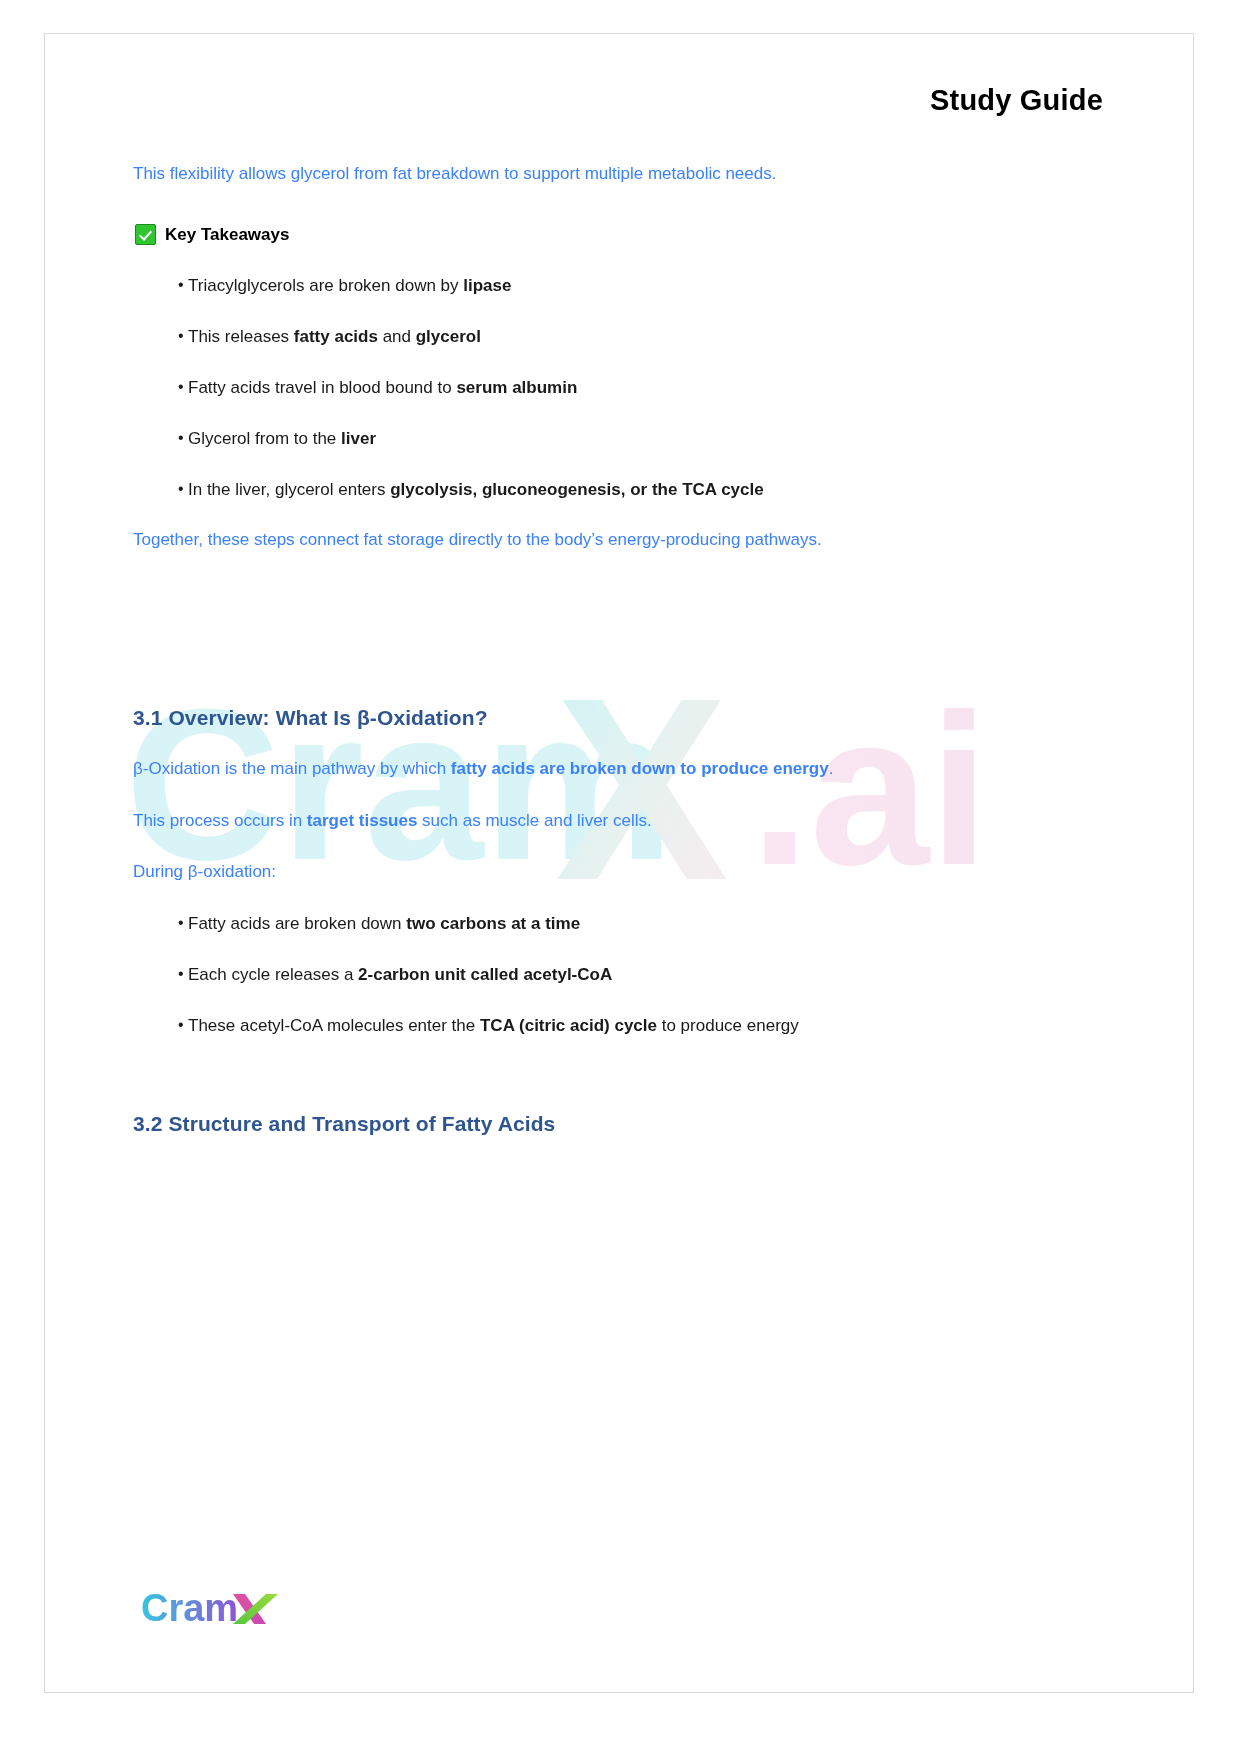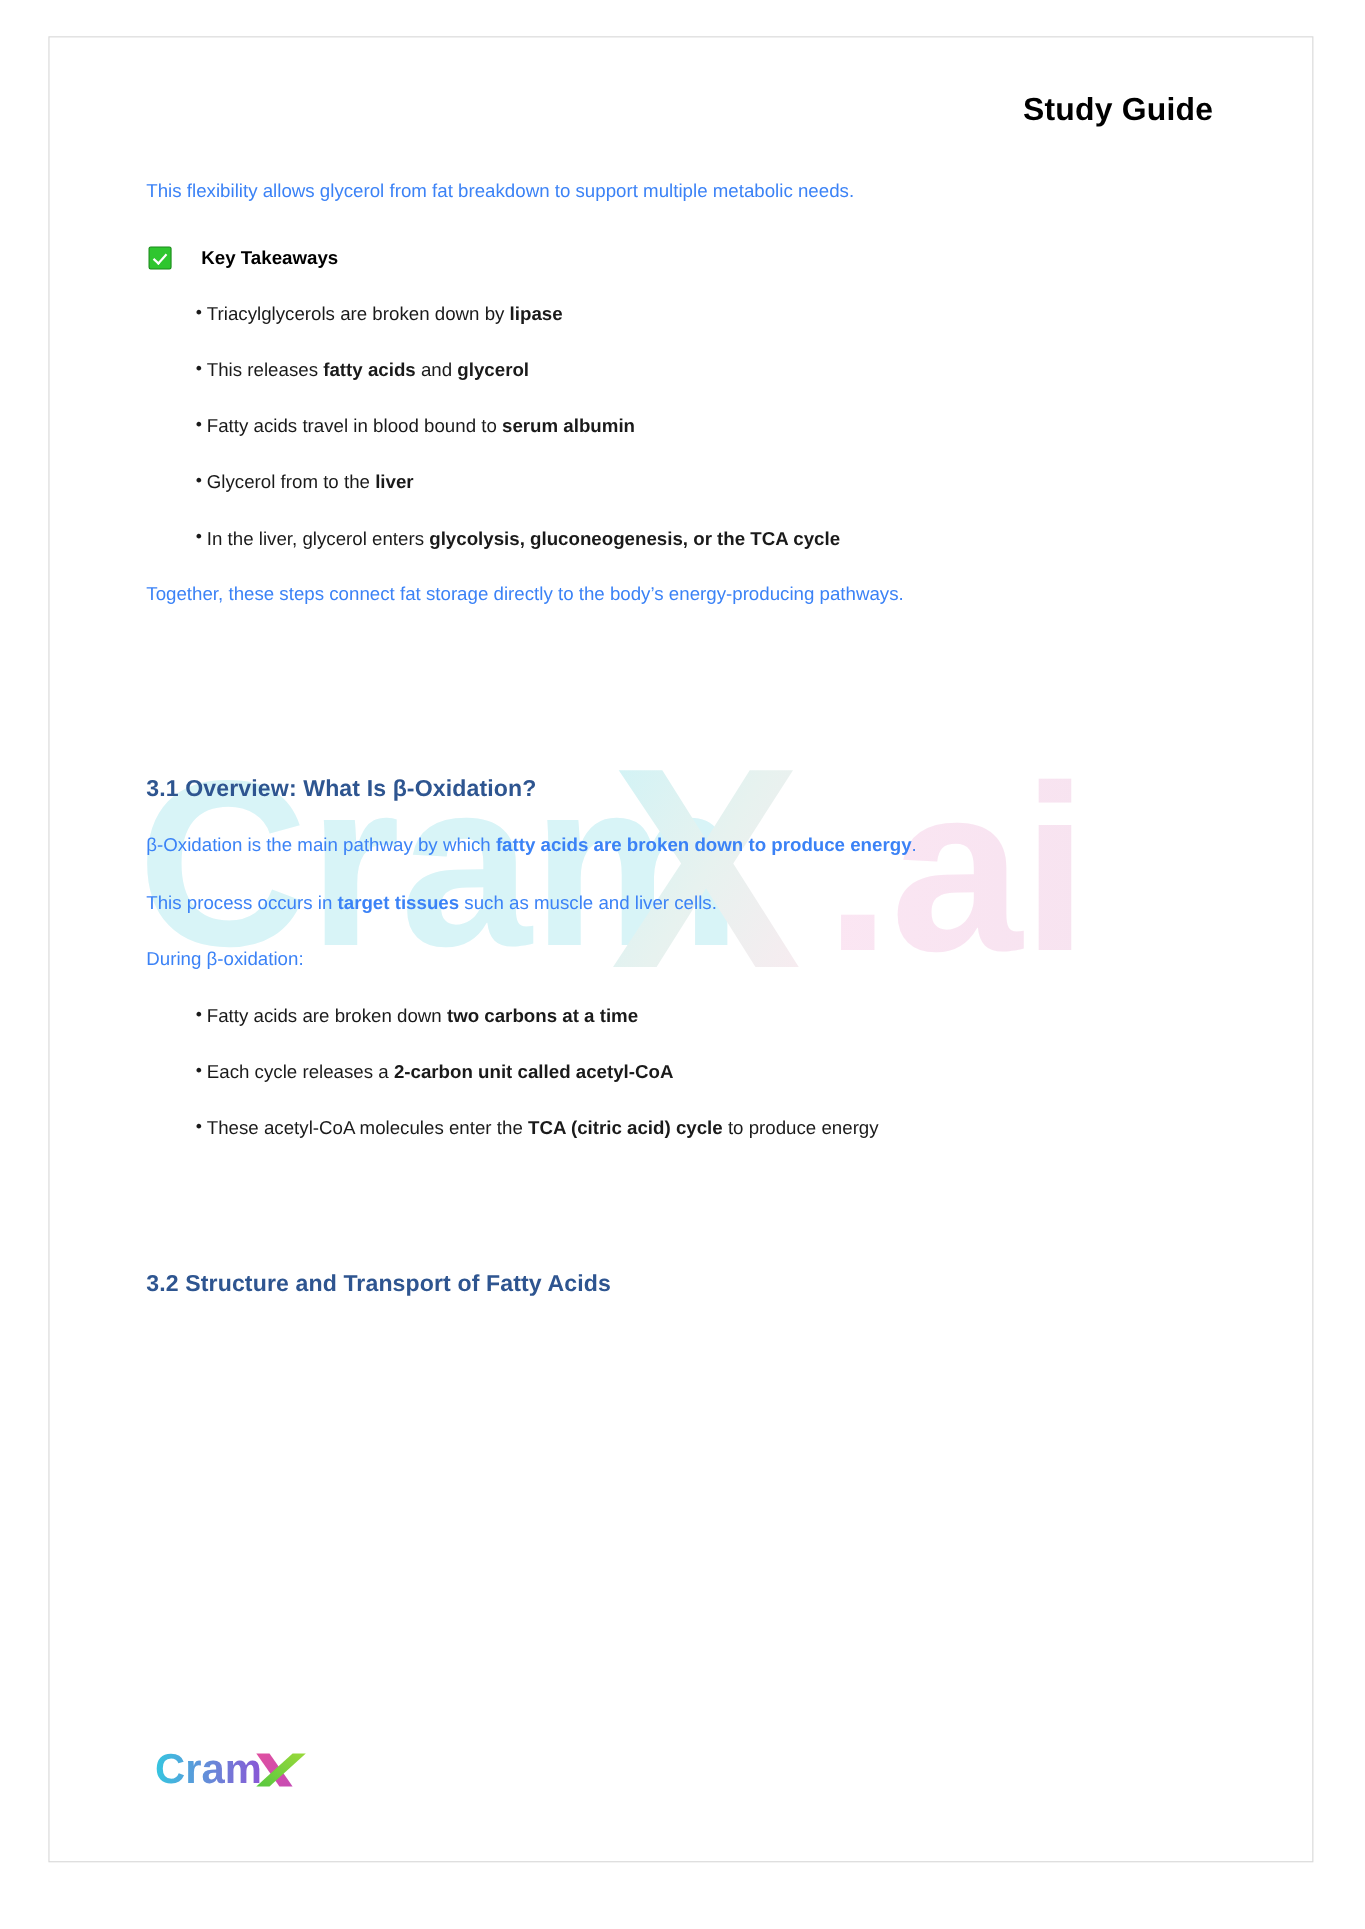--- a/index.html
+++ b/index.html
@@ -68,21 +68,21 @@
   }
   .para b { font-weight: bold; }
 
   
   .kt-head {
     position: absolute;
     left: 90px;
     top: 190px;
     display: flex;
     align-items: center;
-    gap: 27px;
+    gap: 9px;
   }
   .kt-check {
     width: 19px;
     height: 19px;
     background: #2fc62f;
     border: 1px solid #1a8a1a;
     border-radius: 2px;
     position: relative;
     display: inline-block;
     flex: 0 0 auto;
@@ -234,21 +234,21 @@
       <div class="bullet-row" style="height:51px;">
         <span class="bullet-dot">•</span>
         <span class="bullet-text"><span>Each cycle releases a </span><b>2-carbon unit called acetyl-CoA</b><span></span></span>
       </div>
       <div class="bullet-row" style="height:51px;">
         <span class="bullet-dot">•</span>
         <span class="bullet-text"><span>These acetyl-CoA molecules enter the </span><b>TCA (citric acid) cycle</b><span> to produce energy</span></span>
       </div>
     </div>
 
-    <div class="h-sub" style="top:1122px;">3.2 Structure and Transport of Fatty Acids</div>
+    <div class="h-sub" style="top:1078px;">3.2 Structure and Transport of Fatty Acids</div>
 
     <div class="footer-logo">
       <svg viewBox="0 0 190 46" xmlns="http://www.w3.org/2000/svg">
         <defs>
           <linearGradient id="lgCram" x1="0" y1="0" x2="1" y2="0">
             <stop offset="0%" stop-color="#35c6e0"></stop>
             <stop offset="55%" stop-color="#6a86d8"></stop>
             <stop offset="100%" stop-color="#8a56d6"></stop>
           </linearGradient>
           <linearGradient id="lgX1" x1="0" y1="0" x2="1" y2="1">

